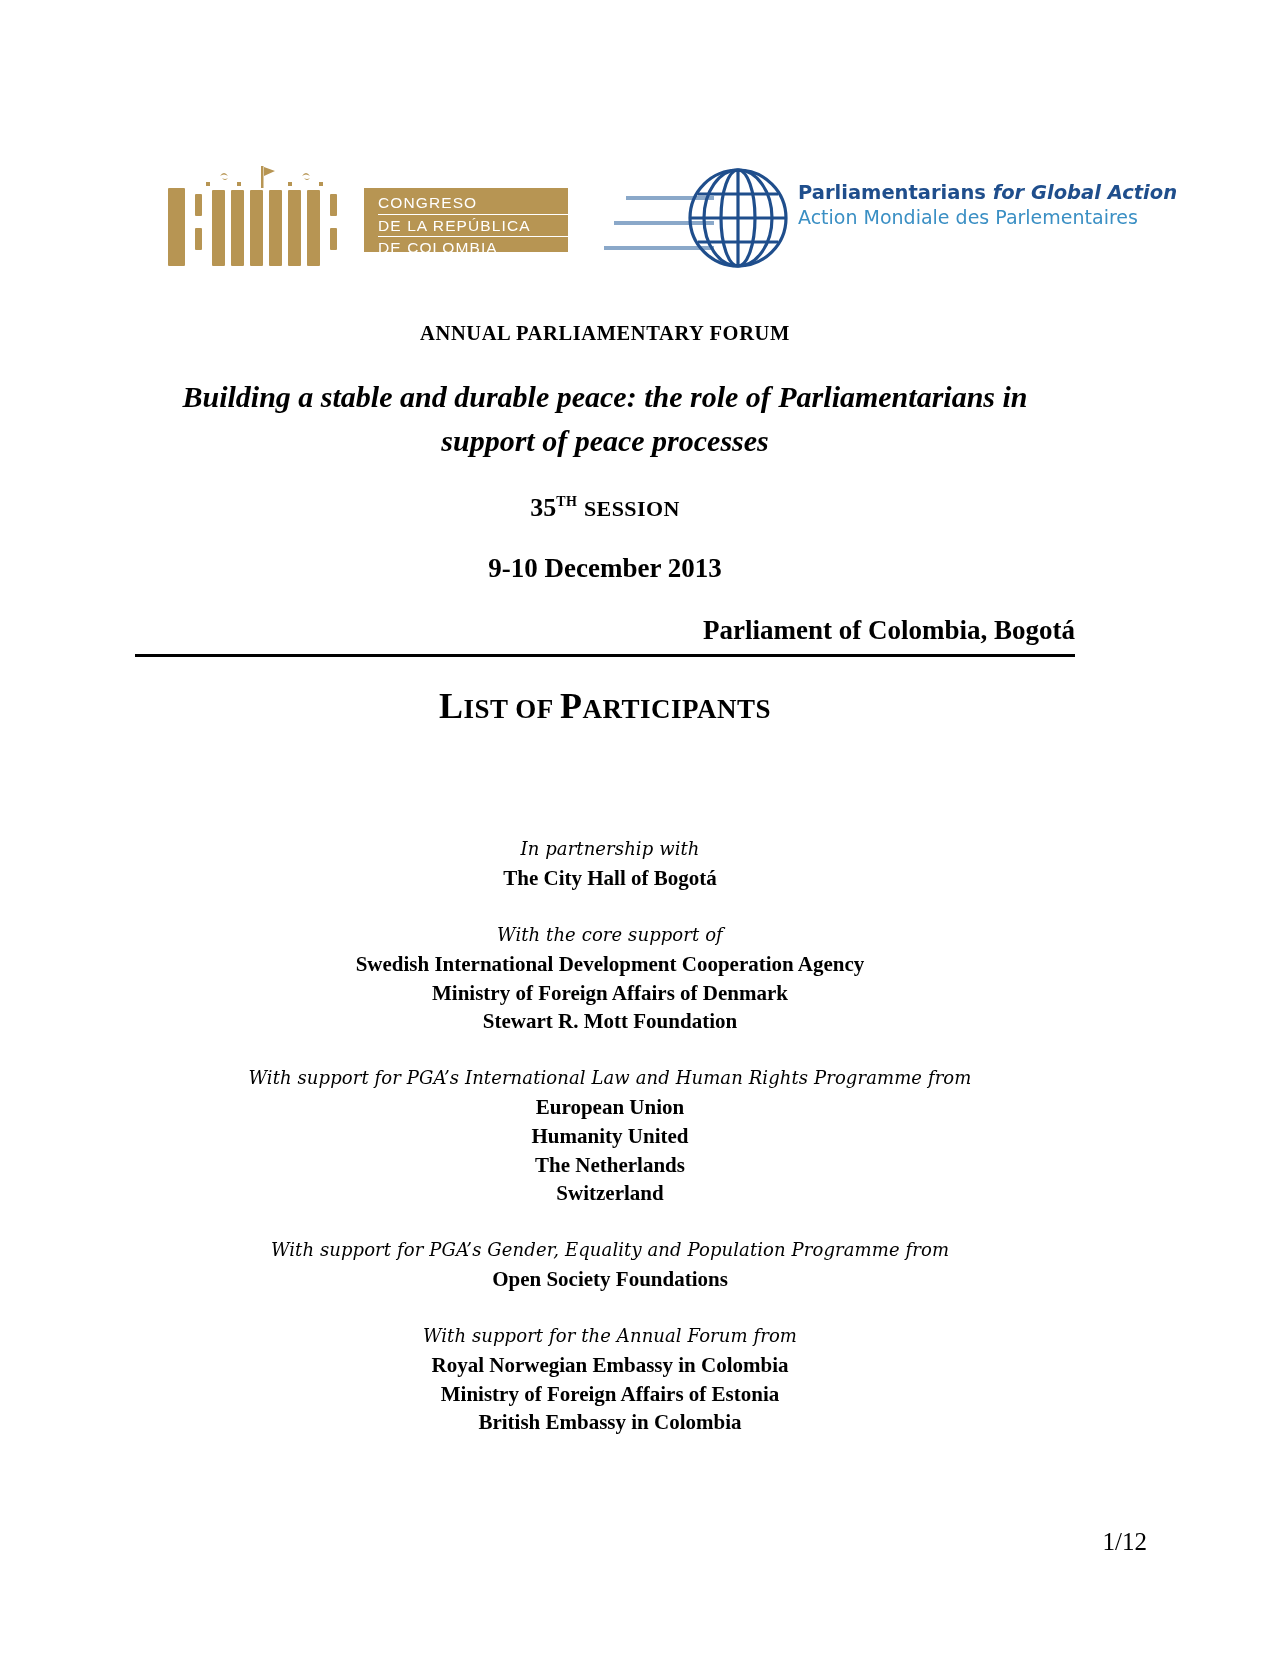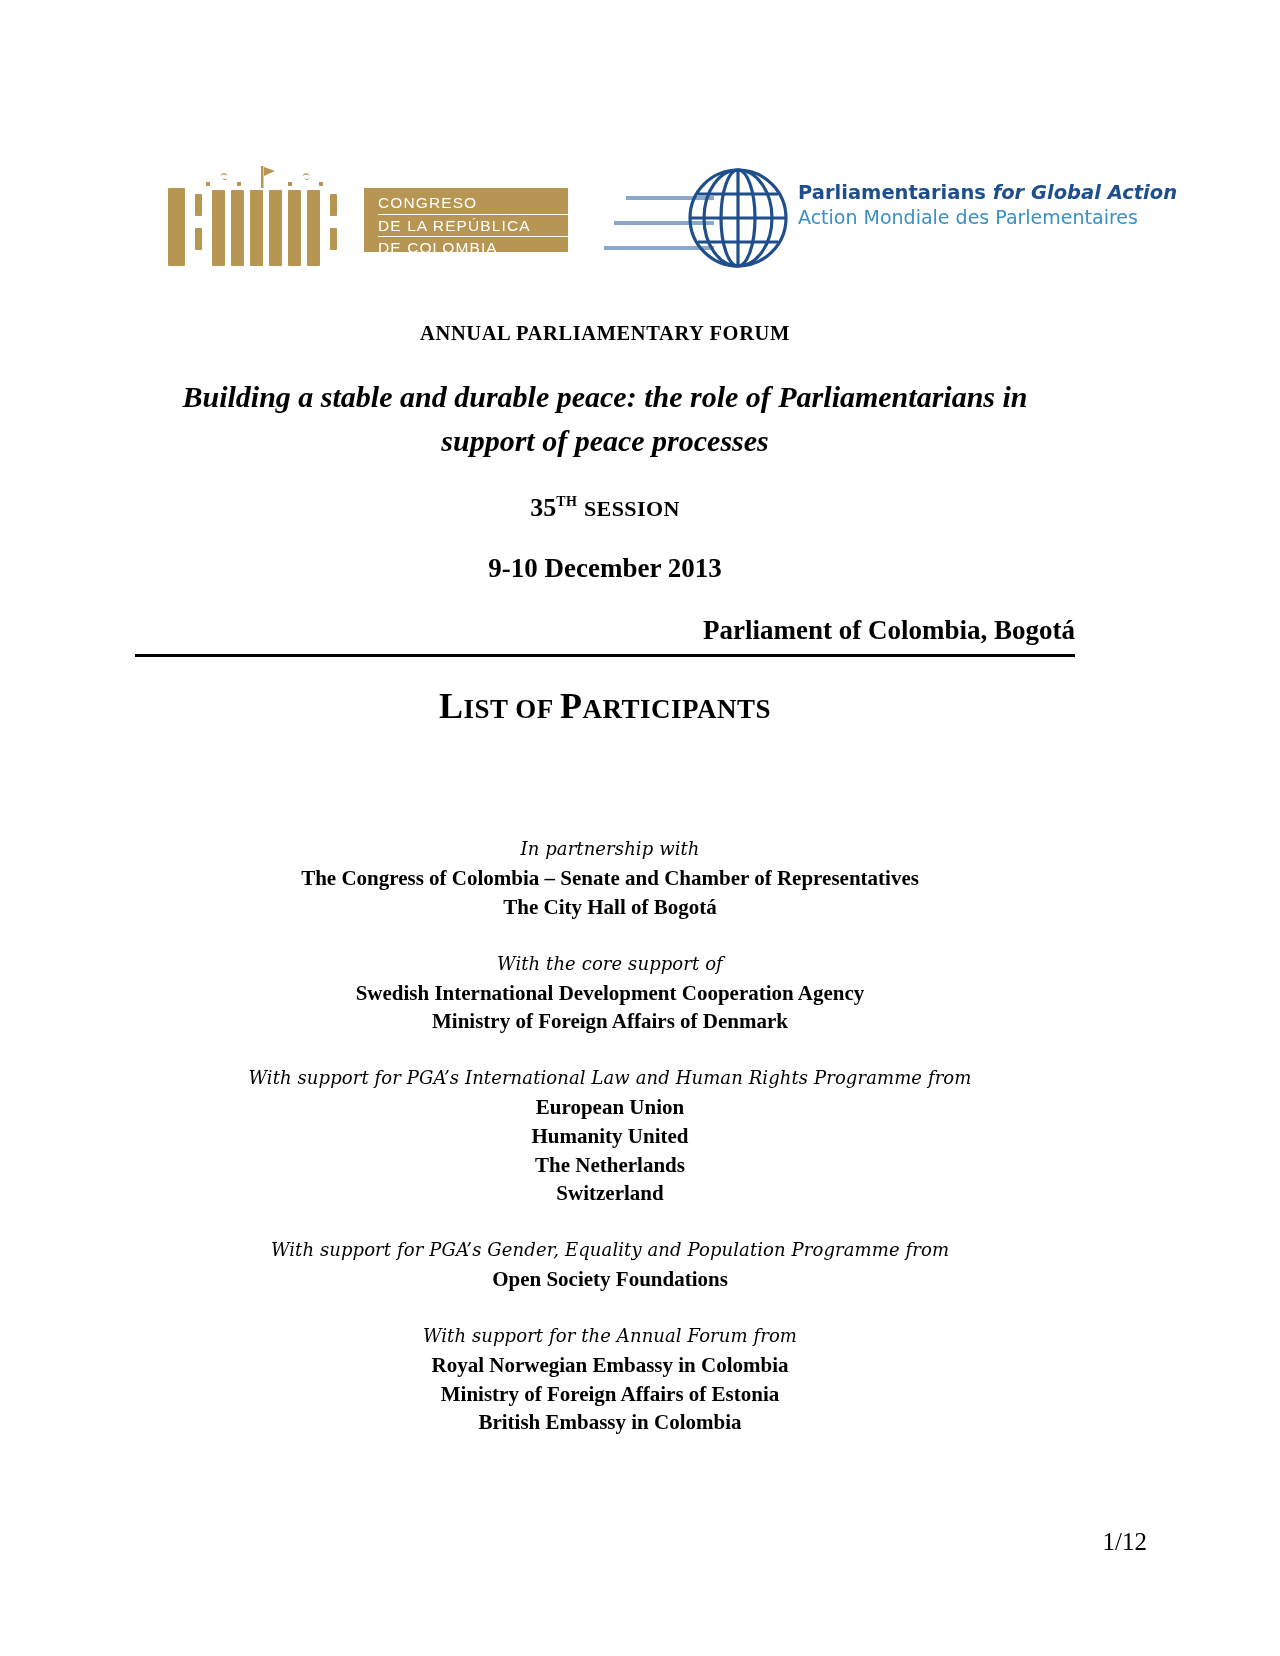--- a/index.html
+++ b/index.html
@@ -295,28 +295,28 @@
     <div class="date-line">9-10 December 2013</div>
     <div class="venue-line">Parliament of Colombia, Bogotá</div>
     <hr class="rule">
     <div class="list-heading"><span>L</span><span class="sc">IST OF </span><span>P</span><span class="sc">ARTICIPANTS</span></div>
   </div>
 
   <div class="supporters">
 
     <div class="sup-group">
       <div class="sup-lead">In partnership with</div>
-      <div class="sup-item">The Congress of Colombia – Senate and Chamber of Representatives</div>
       <div class="sup-item">The City Hall of Bogotá</div>
     </div>
 
     <div class="sup-group">
       <div class="sup-lead">With the core support of</div>
       <div class="sup-item">Swedish International Development Cooperation Agency</div>
       <div class="sup-item">Ministry of Foreign Affairs of Denmark</div>
+      <div class="sup-item">Stewart R. Mott Foundation</div>
     </div>
 
     <div class="sup-group">
       <div class="sup-lead">With support for PGA’s International Law and Human Rights Programme from</div>
       <div class="sup-item">European Union</div>
       <div class="sup-item">Humanity United</div>
       <div class="sup-item">The Netherlands</div>
       <div class="sup-item">Switzerland</div>
     </div>
 

